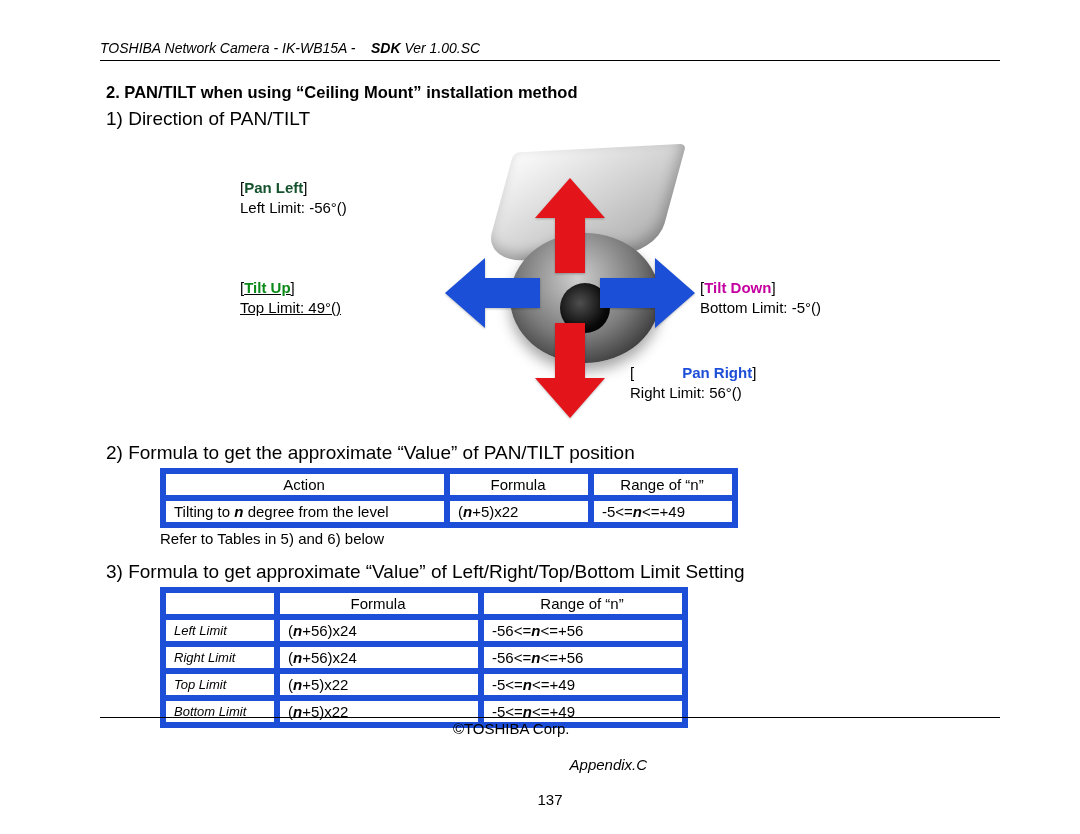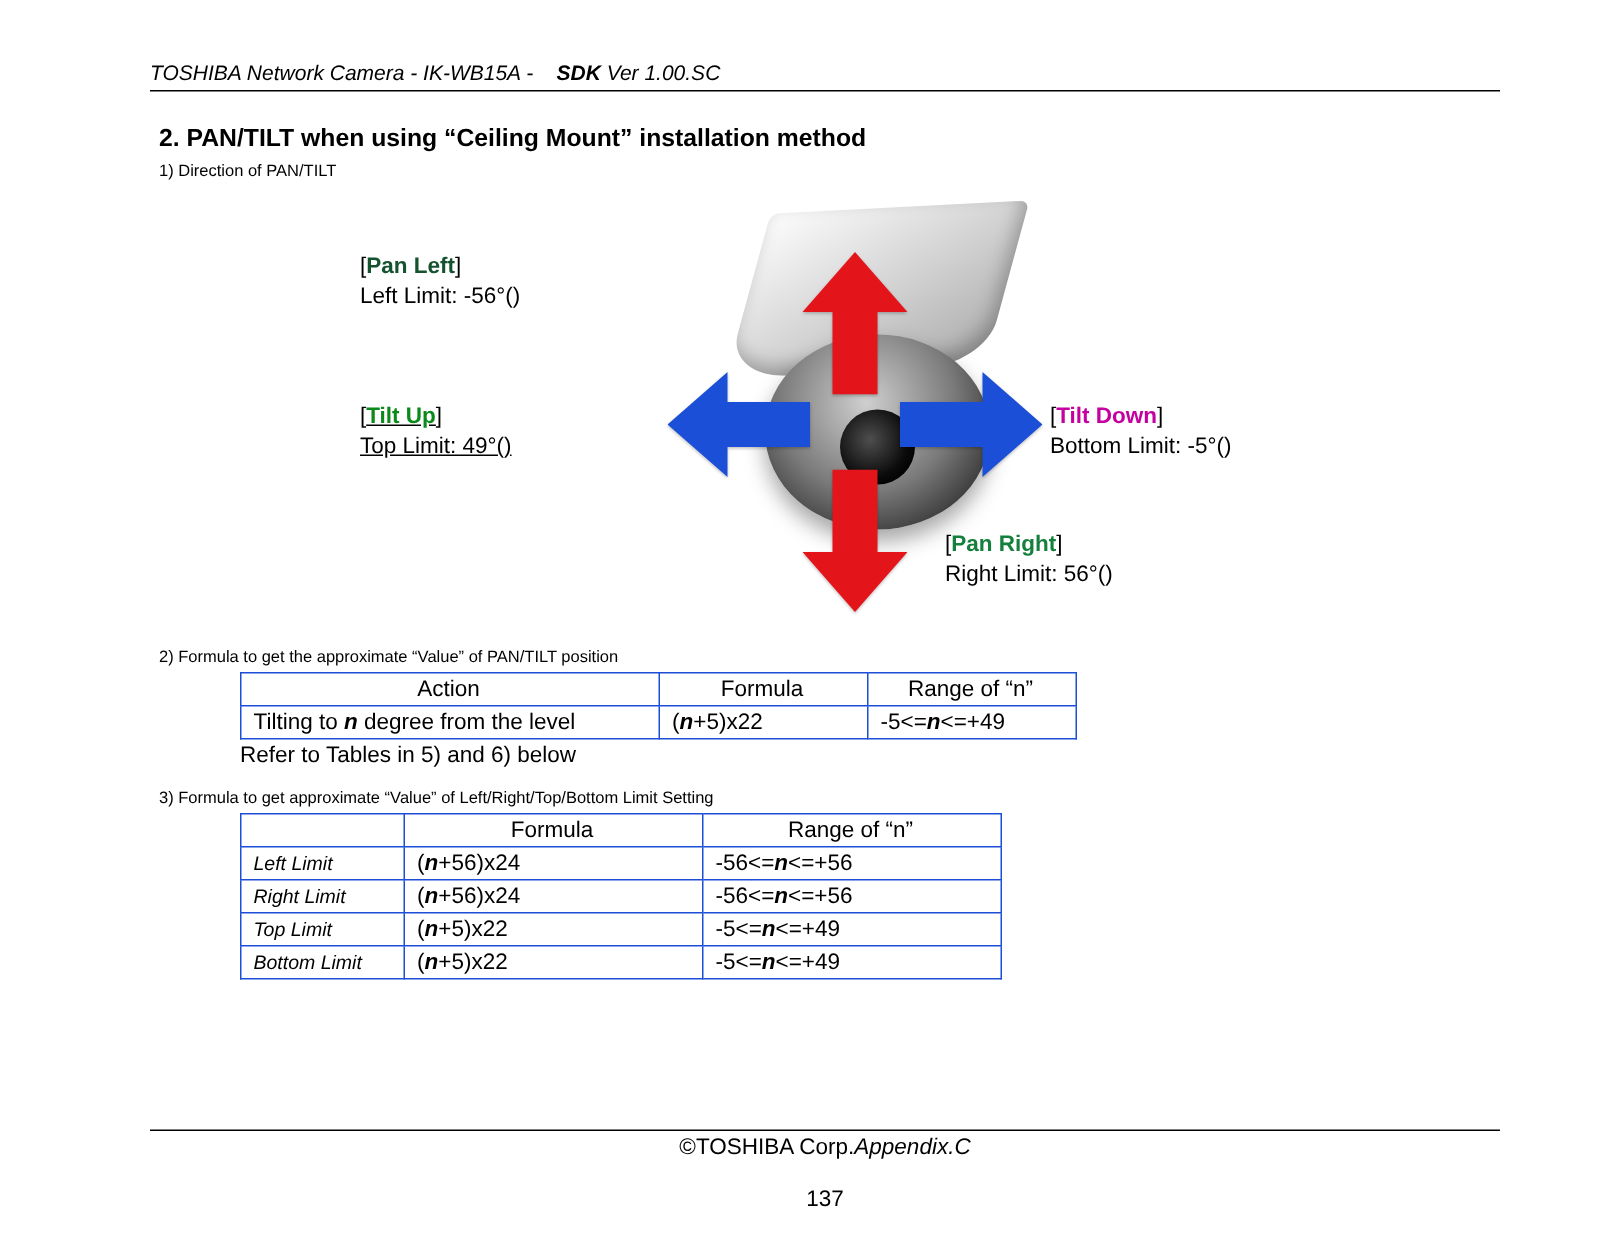--- a/index.html
+++ b/index.html
@@ -28,21 +28,21 @@
     font-style: italic;
   }
   .sdk { font-weight: bold; }
   .section-title {
     font-weight: bold;
     font-size: 16.5px;
     margin: 22px 0 6px 6px;
   }
   .subsection {
     margin: 2px 0 4px 6px;
-    font-size: 11px;
+    font-size: 19px;
   }
 
   
   .figure {
     position: relative;
     width: 720px;
     height: 300px;
     margin: 8px 0 4px 80px;
   }
   
@@ -87,21 +87,21 @@
   .bracket { color:#000; }
   .lab b { font-weight: bold; }
 
   
   table.formula {
     border-collapse: collapse;
     margin: 4px 0 2px 60px;
     font-size: 15px;
   }
   table.formula td, table.formula th {
-    border: 1px solid #1d4ed8;
+    border: 6px solid #1d4ed8;
     padding: 2px 10px 2px 8px;
     text-align: left;
     font-weight: normal;
   }
   table.formula th { text-align: center; }
   .n-ital { font-style: italic; font-weight: bold; }
   .n-ital2 { font-style: italic; font-weight: bold; }
   .note {
     margin: 2px 0 14px 60px;
     font-size: 15px;
@@ -110,21 +110,21 @@
 
   
   .footer {
     position: absolute;
     left: 100px; right: 80px; bottom: 26px;
   }
   .footer .hr-bot { border-top:1px solid #000; margin-bottom:2px; }
   .footer-row {
     display:flex; justify-content: center; font-size:15px;
   }
-  .footer .appendix { font-style: italic; }
+  .footer .appendix { font-style: italic; margin-top: 36px; }
   .page-num { text-align:center; font-size:15px; margin-top:18px; }
 </style>
 </head>
 <body>
 
 <div class="page">
 
   <div class="header-line">
     <span>TOSHIBA Network Camera - IK-WB15A -</span>&nbsp;&nbsp;&nbsp;
     <span class="sdk">SDK</span>
@@ -173,21 +173,21 @@
     </div>
     <div class="lab" style="left:60px; top:140px;text-decoration:underline;">
       <span class="bracket">[</span><b style="color:#0b8a1a;">Tilt Up</b><span class="bracket">]</span><br>
       <span>Top Limit: 49°()</span>
     </div>
     <div class="lab" style="left:520px; top:140px;">
       <span class="bracket">[</span><b style="color:#c400a0;text-align:center;">Tilt Down</b><span class="bracket">]</span><br>
       <span>Bottom Limit: -5°()</span>
     </div>
     <div class="lab" style="left:450px; top:225px;">
-      <span class="bracket">[</span><b style="color:#15803d;">Pan Right</b><span class="bracket">]</span><br>
+      <span class="bracket">[</span><b style="color:#1d4ed8;margin-left:48px;">Pan Right</b><span class="bracket">]</span><br>
       <span>Right Limit: 56°()</span>
     </div>
   </div>
 
   <div class="subsection">2)  Formula to get the approximate “Value” of PAN/TILT position</div>
   <table class="formula">
     <tbody>
         <tr>
       <th style="width:260px;">Action</th>
       <th style="width:120px;">Formula</th>

